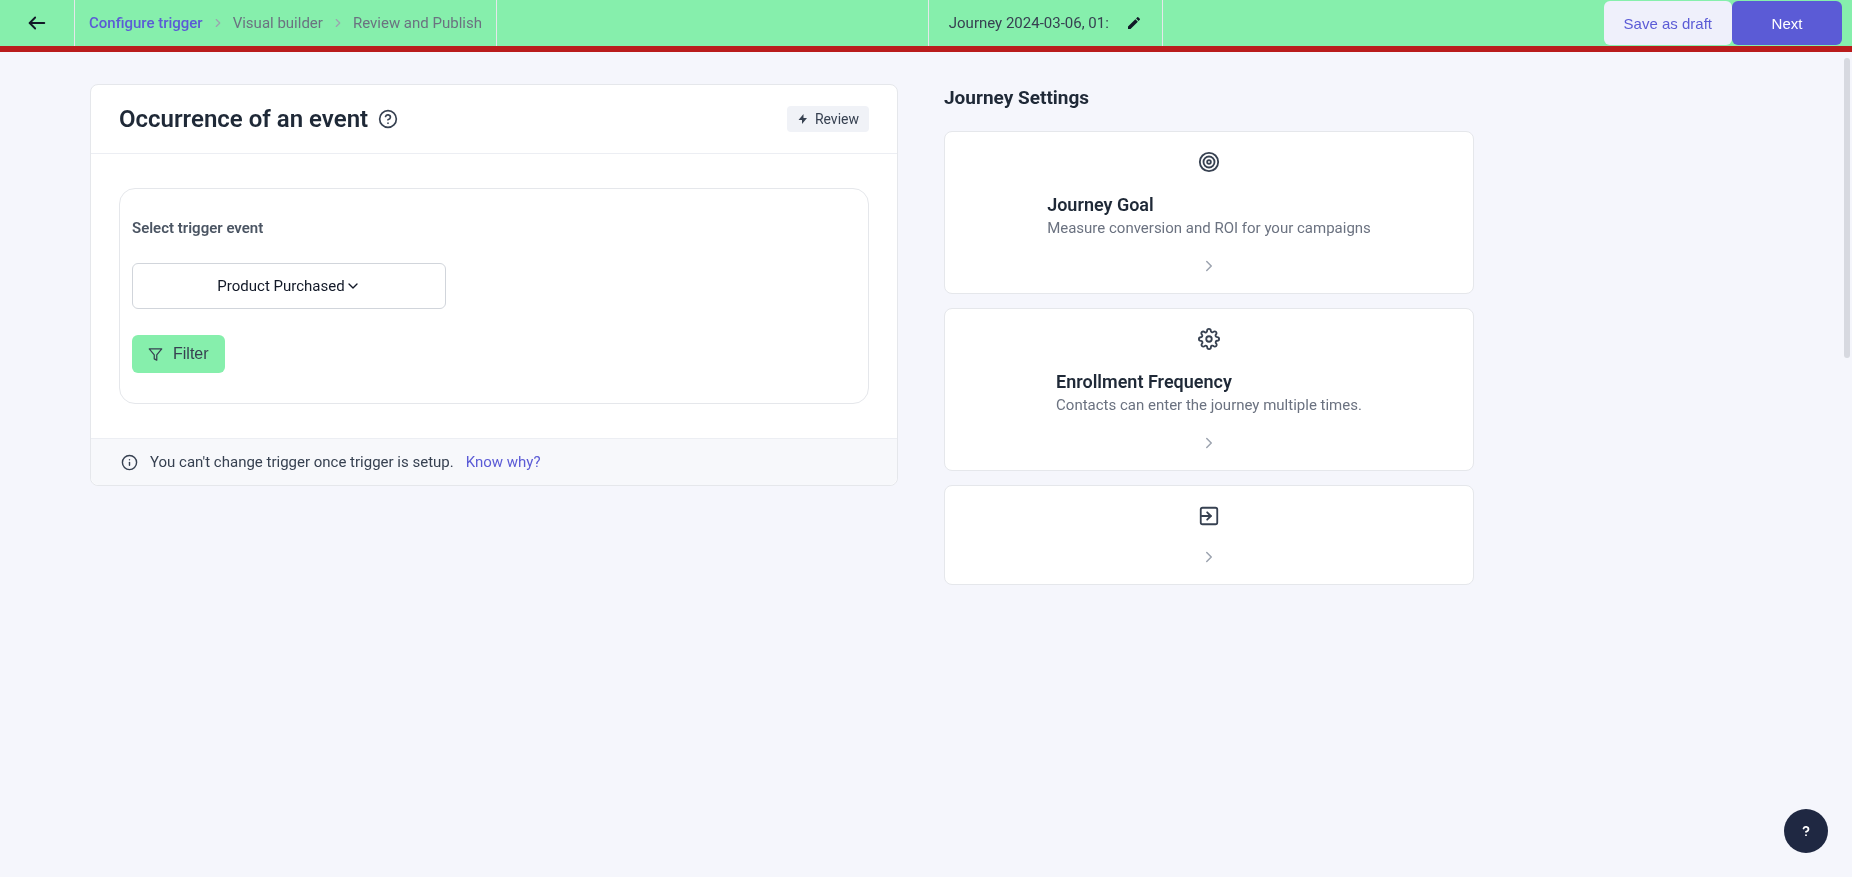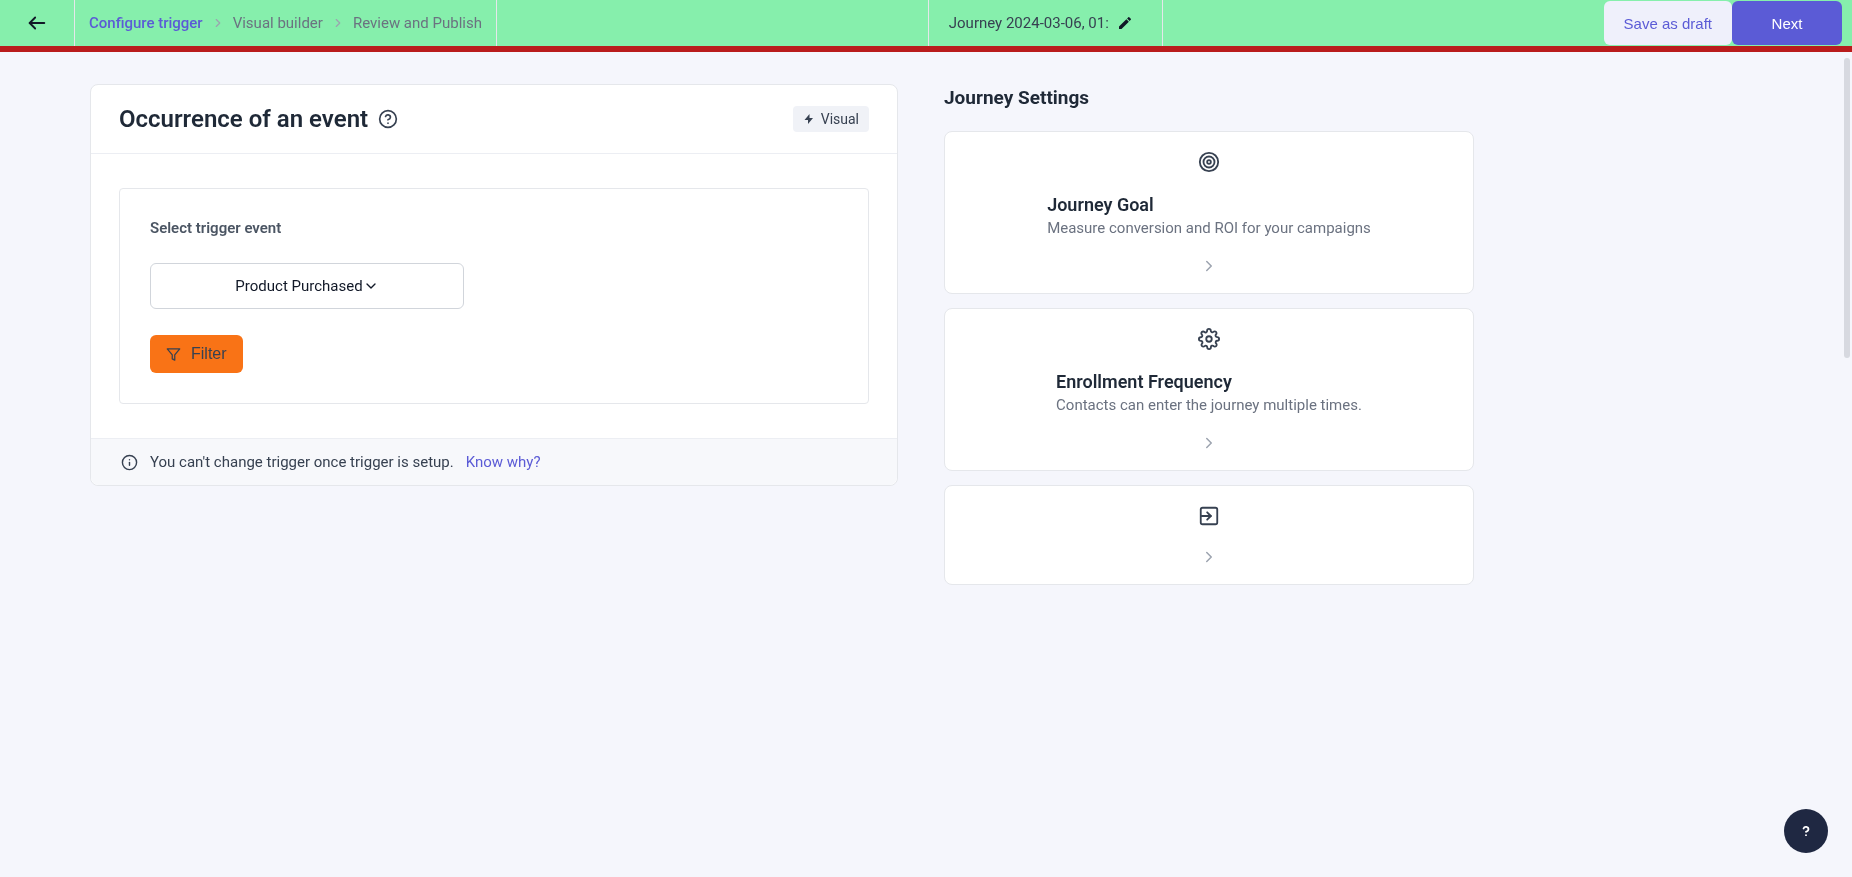--- a/index.html
+++ b/index.html
@@ -36,21 +36,21 @@
       font-size: 15px;
     }
     .crumb { color: #6b7280; white-space: nowrap; }
     .crumb.active { color: #5b5bd6; font-weight: 500; }
     .crumb.link { cursor: pointer; }
     .chev { color: #9ca3af; display: inline-flex; }
     .spacer-left { flex: 1; }
     .title-cell {
       display: flex;
       align-items: center;
-      justify-content: flex-start;
+      justify-content: space-between;
       gap: 8px;
       padding: 12px 20px;
       border-left: 1px solid #e5e7eb;
       border-right: 1px solid #e5e7eb;
       min-width: 235px;
       font-size: 15px;
       color: #374151;
     }
     .pencil { cursor: pointer; display: inline-flex; color: #1f2937; }
     .spacer-right { flex: 1; }
@@ -122,22 +122,22 @@
       font-size: 14px;
       border-radius: 4px;
       padding: 5px 10px;
       display: inline-flex;
       align-items: center;
       gap: 6px;
     }
     .card-body { padding: 34px 28px 34px 28px; }
     .inner-box {
       border: 1px solid #e5e7eb;
-      border-radius: 4px;
-      padding: 30px 30px 30px 30px;
+      border-radius: 16px;
+      padding: 30px 30px 30px 12px;
     }
     .label {
       font-size: 15px;
       font-weight: 600;
       color: #4b5563;
       margin-bottom: 26px;
     }
     .select {
       width: 314px;
       height: 46px;
@@ -147,21 +147,21 @@
       align-items: center;
       padding: 0 14px;
       font-size: 15px;
       color: #111827;
       cursor: pointer;
       justify-content: center;
       background: #fff;
     }
     .filter-btn {
       margin-top: 26px;
-      background: #f97316;
+      background: #86efac;
       border: none;
       border-radius: 6px;
       padding: 10px 16px;
       display: inline-flex;
       align-items: center;
       gap: 10px;
       font-size: 16px;
       color: #374151;
       cursor: pointer;
     }
@@ -283,21 +283,21 @@
                 <circle cx="12" cy="12" r="10"></circle>
                 <path d="M9.09 9a3 3 0 0 1 5.83 1c0 2-3 3-3 3"></path>
                 <line x1="12" y1="17" x2="12.01" y2="17"></line>
               </svg>
           </span>
         </div>
         <span class="badge">
           <svg width="12" height="12" viewBox="0 0 24 24" fill="#374151">
               <path d="M13 2L3 14h7v8l10-12h-7V2z"></path>
             </svg>
-          <span>Visual</span>
+          <span>Review</span>
         </span>
       </div>
       <div class="card-body">
         <div class="inner-box">
           <div class="label">Select trigger event</div>
           <div class="select">
             <span>Product Purchased</span>
             <svg width="16" height="16" viewBox="0 0 24 24" fill="none" stroke="#111827" stroke-width="2" stroke-linecap="round" stroke-linejoin="round">
                 <polyline points="6 9 12 15 18 9"></polyline>
               </svg>

